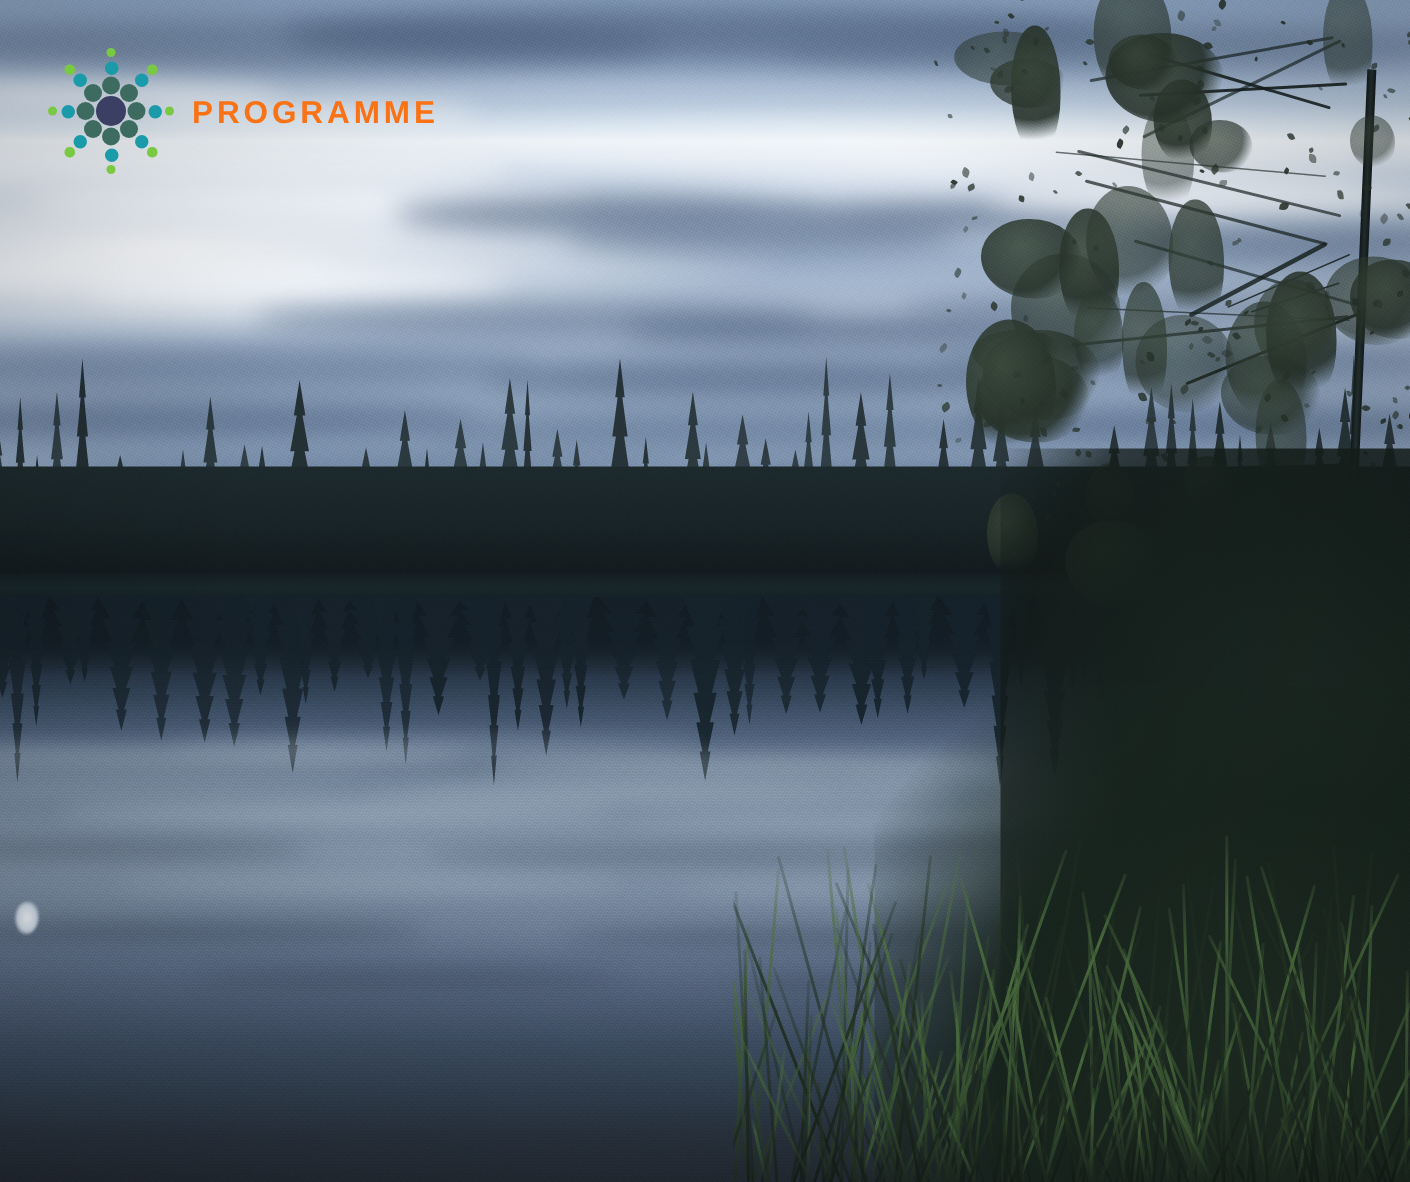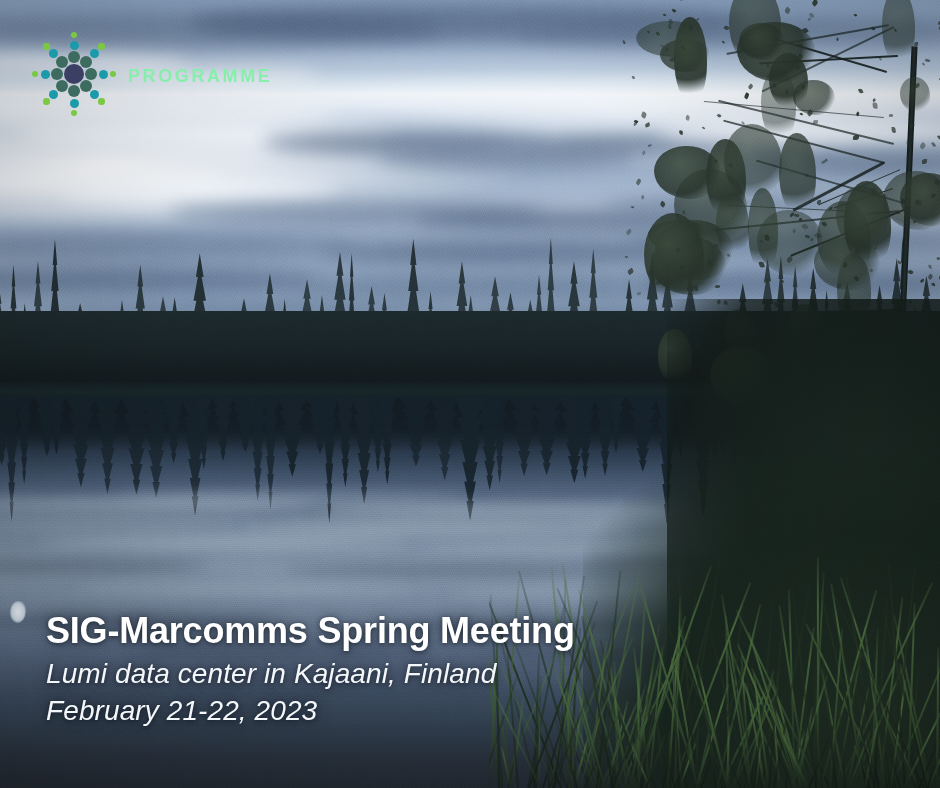--- a/index.html
+++ b/index.html
@@ -203,22 +203,22 @@
     display:flex;align-items:center;gap:10px;
   }
   .logo-mark{position:relative;width:92px;height:92px;flex:0 0 auto;}
   .dot{position:absolute;border-radius:50%;}
   .logo-words{display:flex;flex-direction:column;margin-left:-2px;padding-bottom:2px;}
   .logo-title{
     font-size:30px;font-weight:bold;letter-spacing:1.4px;
     color:#3c3f63;line-height:1;
   }
   .logo-sub{
-    font-size:18px;font-weight:bold;letter-spacing:2.6px;
-    color:#86efac;line-height:1;margin-top:5px;
+    font-size:21px;font-weight:bold;letter-spacing:2.6px;
+    color:#f97316;line-height:1;margin-top:5px;
   }
 
   
   .caption{
     position:absolute;left:46px;bottom:58px;
     text-shadow:0 1px 5px rgba(8,14,22,.65), 0 0 16px rgba(8,14,22,.45);
   }
   .caption h1{
     margin:0;
     font-size:36px;font-weight:bold;color:#ffffff;
@@ -908,19 +908,14 @@
         <div class="dot" style="left: 3.75px; top: 42.75px; width: 6.5px; height: 6.5px; background: rgb(122, 201, 67);"></div>
         <div class="dot" style="left: 27.9792px; top: 27.9792px; width: 12px; height: 12px; background: rgb(61, 107, 95);"></div>
         <div class="dot" style="left: 20.9939px; top: 20.9939px; width: 9px; height: 9px; background: rgb(27, 154, 170);"></div>
         <div class="dot" style="left: 15.1728px; top: 15.1728px; width: 6.5px; height: 6.5px; background: rgb(122, 201, 67);"></div>
       </div>
     <div class="logo-words">
       <div class="logo-sub">PROGRAMME</div>
     </div>
   </div>
 
-  <div class="caption">
-    <h1>SIG-Marcomms Spring Meeting</h1>
-    <p class="venue">Lumi data center in Kajaani, Finland</p>
-    <p class="dates">February 21-22, 2023</p>
-  </div>
 
 </div>
 
 </body></html>

